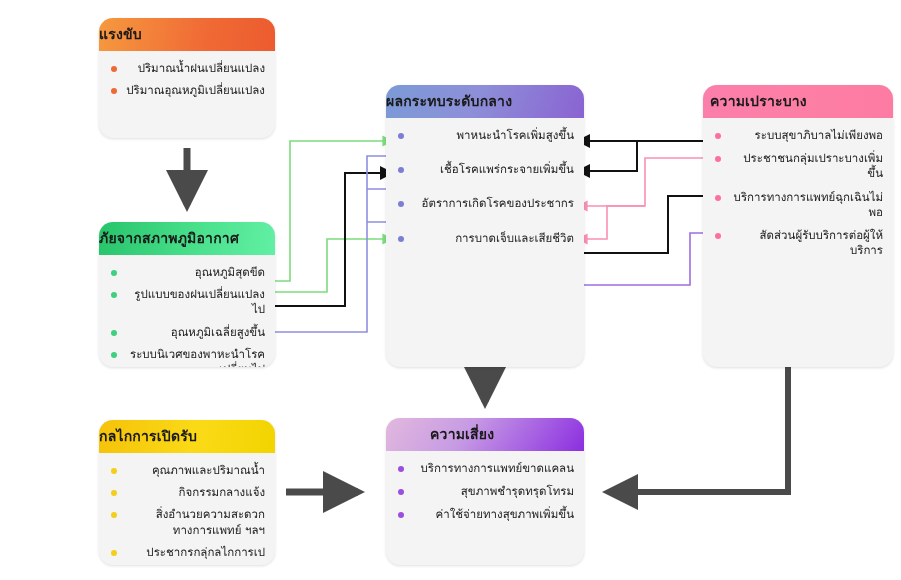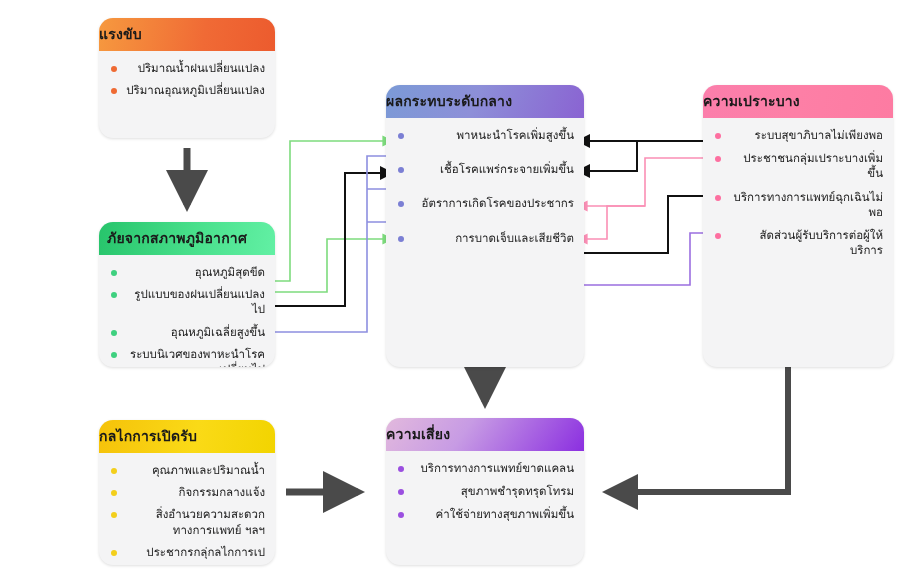--- a/index.html
+++ b/index.html
@@ -60,25 +60,25 @@
   #card-exposure {left:99px; top:420px; width:176px;height:145px;}
   #card-impact   {left:386px;top:85px;  width:198px;height:282px;}
   #card-risk     {left:386px;top:418px; width:198px;height:147px;}
   #card-vuln     {left:703px;top:85px;  width:190px;height:282px;}
 
   #card-impact ul.bullets li{margin-bottom:19px;}
   #card-vuln  ul.bullets li{margin-bottom:8px;}
   #card-risk  ul.bullets li{margin-bottom:8px;}
 
   .hd-driver  {background:linear-gradient(100deg,#f6993f 0%,#f06a35 60%,#ec5b2e 100%);}
-  .hd-hazard  {background:linear-gradient(100deg,#27c46b 0%,#49e08c 55%,#62f0a4 100%);padding-left:8px;}
+  .hd-hazard  {background:linear-gradient(100deg,#27c46b 0%,#49e08c 55%,#62f0a4 100%);}
   .hd-exposure{background:linear-gradient(100deg,#f5c20a 0%,#fada17 55%,#f2d400 100%);}
   .hd-impact  {background:linear-gradient(110deg,#7b9ad6 0%,#8d8fd8 45%,#8a63d2 100%);}
-  .hd-risk    {background:linear-gradient(125deg,#e2b9dd 0%,#c79be4 40%,#8b2fe0 100%);}
-  .hd-vuln    {background:linear-gradient(100deg,#fb7eab 0%,#fd7fa6 50%,#fd7ba2 100%);}
+  .hd-risk    {background:linear-gradient(125deg,#e2b9dd 0%,#c79be4 40%,#8b2fe0 100%);padding-left:44px;}
+  .hd-vuln    {background:linear-gradient(100deg,#fb7eab 0%,#fd7fa6 50%,#fd7ba2 100%);padding-left:7px;}
 </style>
 </head>
 <body>
 
 <div id="canvas">
 
   <svg id="svg-layer" viewBox="0 0 901 580" xmlns="http://www.w3.org/2000/svg">
     <defs>
       <marker id="ah-green" markerWidth="7" markerHeight="7" refX="6" refY="3.5" orient="auto">
         <path d="M0,0 L7,3.5 L0,7 Z" fill="#7ddb7d"></path>

